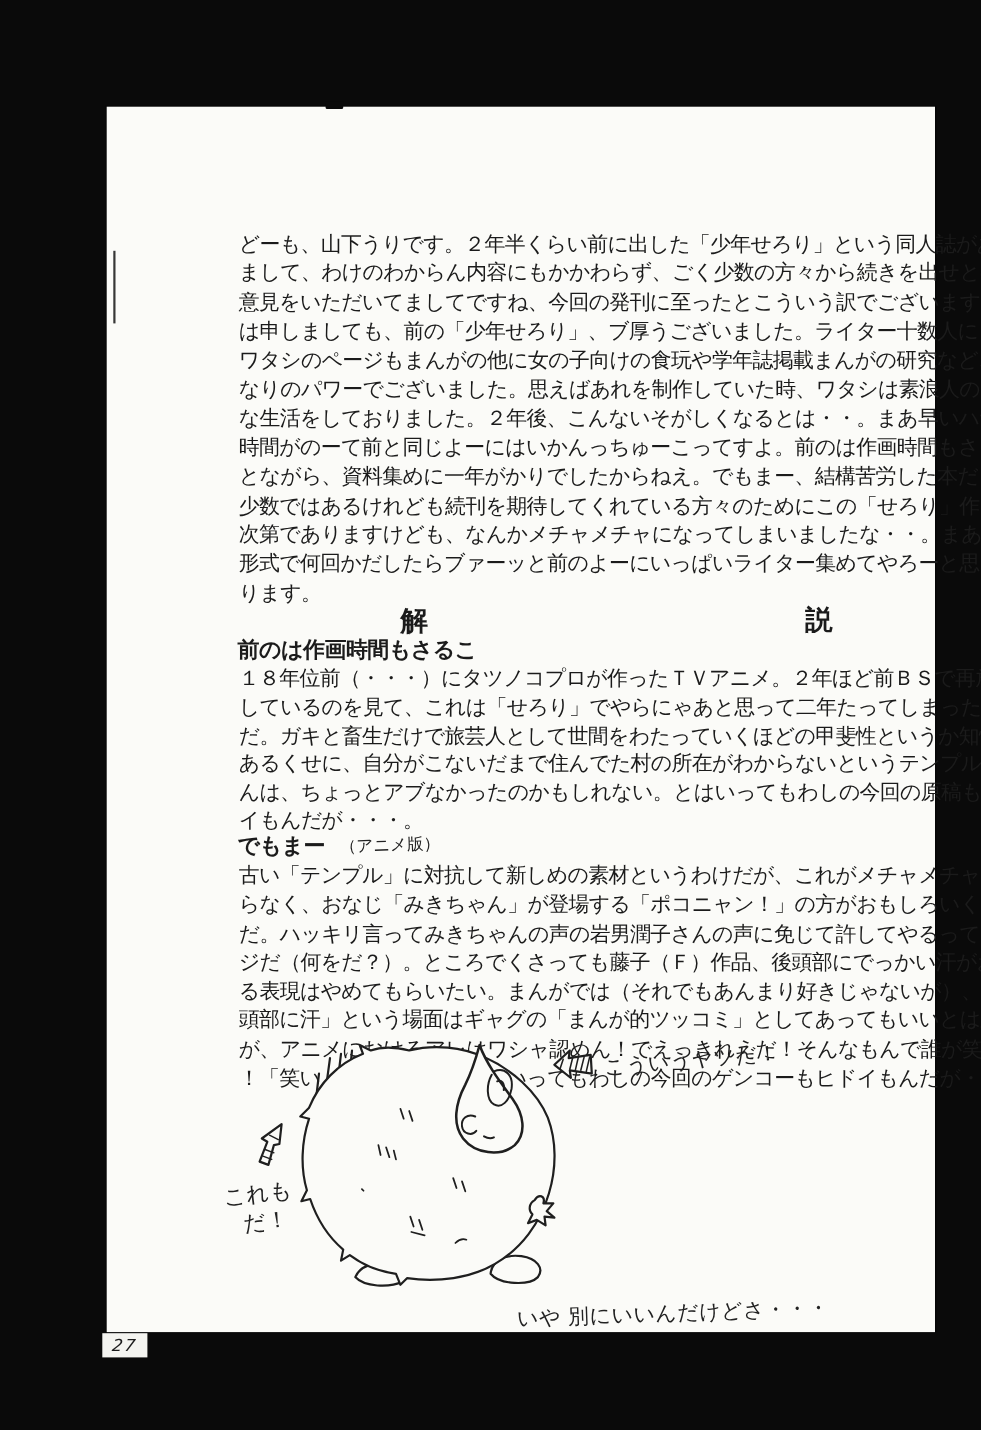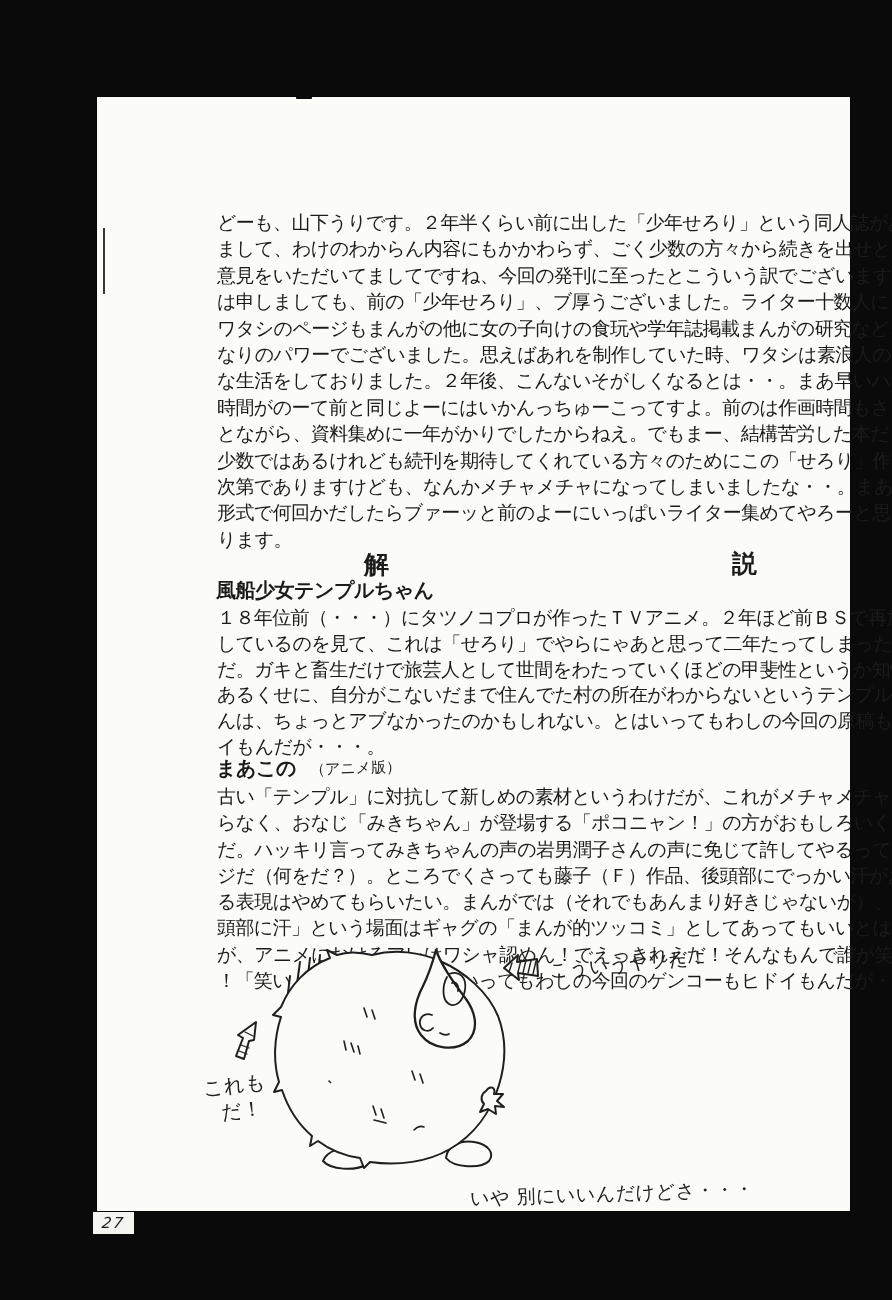--- a/index.html
+++ b/index.html
@@ -87,29 +87,29 @@
 時間がのーて前と同じよーにはいかんっちゅーこってすよ。前のは作画時間もさるこ
 とながら、資料集めに一年がかりでしたからねえ。でもまー、結構苦労した本だし、
 少数ではあるけれども続刊を期待してくれている方々のためにこの「せろり」作った
 次第でありますけども、なんかメチャメチャになってしまいましたな・・。まあこの
 形式で何回かだしたらブァーッと前のよーにいっぱいライター集めてやろーと思うと
 ります。</div>
 
     <span class="heading-char h-left">解</span>
     <span class="heading-char h-right">説</span>
 
-    <div class="sec-title t1"><span>風船少女テンプルちゃん</span></div>
+    <div class="sec-title t1"><span>前のは作画時間もさるこ</span></div>
     <div class="body1 jp">１８年位前（・・・）にタツノコプロが作ったＴＶアニメ。２年ほど前ＢＳで再放送
 しているのを見て、これは「せろり」でやらにゃあと思って二年たってしまったわけ
 だ。ガキと畜生だけで旅芸人として世間をわたっていくほどの甲斐性というか知性が
 あるくせに、自分がこないだまで住んでた村の所在がわからないというテンプルちゃ
 んは、ちょっとアブなかったのかもしれない。とはいってもわしの今回の原稿もヒド
 イもんだが・・・。</div>
 
-    <div class="sec-title t2"><span>まあこの</span><span class="sec-note">（アニメ版）</span></div>
+    <div class="sec-title t2"><span>でもまー</span><span class="sec-note">（アニメ版）</span></div>
     <div class="body2 jp">古い「テンプル」に対抗して新しめの素材というわけだが、これがメチャメチャつま
 らなく、おなじ「みきちゃん」が登場する「ポコニャン！」の方がおもしろいくらい
 だ。ハッキリ言ってみきちゃんの声の岩男潤子さんの声に免じて許してやるってカン
 ジだ（何をだ？）。ところでくさっても藤子（Ｆ）作品、後頭部にでっかい汗がおち
 る表現はやめてもらいたい。まんがでは（それでもあんまり好きじゃないが）、「後
 頭部に汗」という場面はギャグの「まんが的ツッコミ」としてあってもいいとは思う
 が、アニメにおけるアレはワシャ認めん！でえっきれえだ！そんなもんで誰が笑うか
 ！「笑い」をナメるな！とはいってもわしの今回のゲンコーもヒドイもんだが・・・。</div>
 
   </div>

